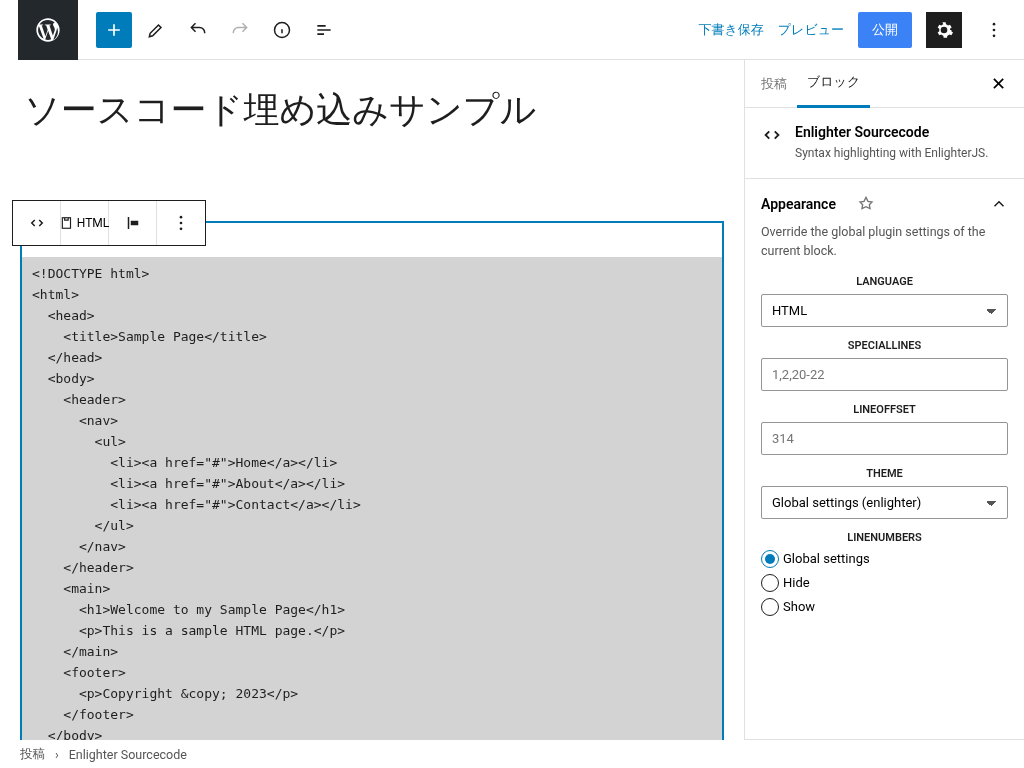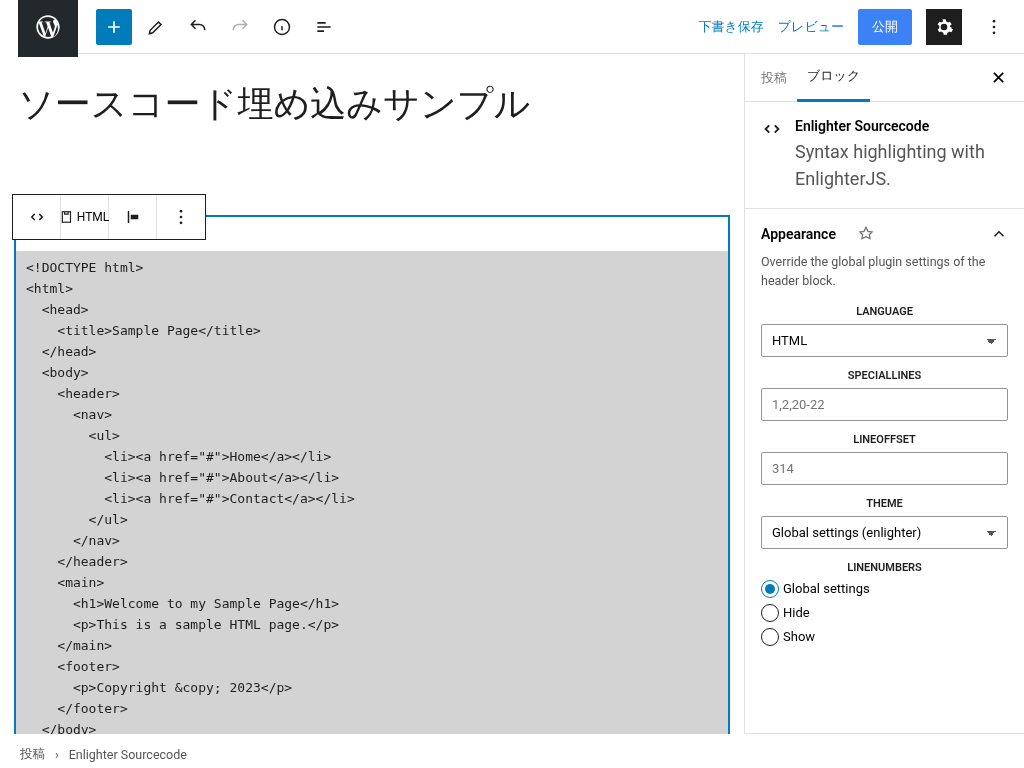--- a/index.html
+++ b/index.html
@@ -1,44 +1,44 @@
 <!DOCTYPE html>
 <html><head>
 <meta charset="utf-8">
 <style>
 * { margin:0; padding:0; box-sizing:border-box; font-family:-apple-system,BlinkMacSystemFont,"Segoe UI",Roboto,sans-serif; }
 body { width:1024px; height:768px; overflow:hidden; background:#fff; position:relative; }
-.topbar { height:54px; display:flex; align-items:center; border-bottom:1px solid #e0e0e0;margin-left:18px; }
+.topbar { height:60px; display:flex; align-items:center; border-bottom:1px solid #e0e0e0;margin-left:18px; }
 .wp-logo { width:60px; height:60px; background:#23282d; display:flex; align-items:center; justify-content:center; }
 .wp-logo svg { width:28px; height:28px; fill:#fff; }
 .tb-left { display:flex; align-items:center; gap:6px; padding-left:18px; }
 .ib { width:36px; height:36px; display:flex; align-items:center; justify-content:center; cursor:pointer; border-radius:2px; }
 .add { background:#007cba; color:#fff; }
 .tb-right { margin-left:auto; display:flex; align-items:center; gap:14px; padding-right:12px; }
 .lnk { color:#007cba; font-size:13px; cursor:pointer; }
 .pub { background:#3b82f6; color:#fff; padding:9px 14px; font-size:13px; cursor:pointer; border-radius:2px; }
 .gear { width:36px; height:36px; background:#1e1e1e; color:#fff; display:flex; align-items:center; justify-content:center; cursor:pointer; }
 .main { display:flex; height:680px; }
-.editor { flex:1; position:relative; padding:10px 14px; overflow:hidden; }
+.editor { flex:1; position:relative; padding:10px 20px; overflow:hidden; }
 .title { font-size:36px; font-weight:400; margin:16px 0 10px 4px; color:#1e1e1e; }
 .floatbar { position:absolute; top:140px; left:12px; display:flex; background:#fff; border:1px solid #1e1e1e; z-index:10; }
 .fb { width:48px; height:44px; display:flex; align-items:center; justify-content:center; border-right:1px solid #e0e0e0; cursor:pointer; font-size:12px; gap:3px; }
 .fb:last-child { border-right:none; }
 .codeblk { border:2px solid #007cba; margin-top:86px; }
 .codehdr { padding:9px 12px; font-weight:700; font-size:14px; }
 .codebody { background:#d3d3d3; padding:6px 10px; font-family:Menlo,Consolas,monospace; font-size:13px; line-height:21px; white-space:pre; color:#1e1e1e; }
 .sidebar { width:280px; border-left:1px solid #e0e0e0; display:flex; flex-direction:column; }
 .tabs { display:flex; border-bottom:1px solid #e0e0e0; height:48px; align-items:center; padding:0 6px; }
 .tab { padding:14px 10px; font-size:13px; color:#757575; cursor:pointer; }
 .tab.act { color:#1e1e1e; border-bottom:3px solid #007cba; font-weight:500; }
 .tabs .close { margin-left:auto; padding:8px 12px; cursor:pointer; font-size:18px; }
 .blkinfo { padding:16px; border-bottom:1px solid #e0e0e0; }
 .blkinfo .row1 { display:flex; gap:12px; align-items:flex-start; }
 .blkinfo .nm { font-weight:600; font-size:14px; margin-bottom:4px; }
-.blkinfo .ds { font-size:18px; color:#555; line-height:1.5; }
+.blkinfo .ds { font-size:12px; color:#555; line-height:1.5; }
 .panel { padding:16px; border-bottom:1px solid #e0e0e0; overflow:auto; flex:1; }
 .phdr { display:flex; align-items:center; justify-content:space-between; font-weight:600; font-size:14px; margin-bottom:10px; }
 .pdesc { font-size:12.5px; color:#555; line-height:1.5; margin-bottom:14px; }
 .flabel { font-size:11px; text-transform:uppercase; font-weight:600; color:#1e1e1e; margin-bottom:6px; margin-top:12px;text-align:center; }
 .sel, .inp { width:100%; border:1px solid #949494; padding:8px 10px; font-size:13px; border-radius:2px; background:#fff; }
 .sel { appearance:none; background-image:linear-gradient(45deg,transparent 50%,#555 50%),linear-gradient(135deg,#555 50%,transparent 50%); background-position:calc(100% - 16px) 14px,calc(100% - 11px) 14px; background-size:5px 5px; background-repeat:no-repeat; }
 .radio { display:flex; align-items:center; gap:4px; font-size:13px; margin:6px 0; cursor:pointer; }
 .rdot { width:18px; height:18px; border:1.5px solid #1e1e1e; border-radius:50%; display:inline-flex; align-items:center; justify-content:center; }
 .rdot.on { border-color:#007cba; }
 .rdot.on::after { content:""; width:10px; height:10px; background:#007cba; border-radius:50%; }
@@ -186,21 +186,21 @@
         <span style="display:flex;align-items:center;gap:22px">
             <span>Appearance</span>
             <svg width="16" height="16" viewBox="0 0 24 24" fill="none" stroke="#757575" stroke-width="2">
               <path d="M12 2l3 6 6 1-4 4 1 6-6-3-6 3 1-6-4-4 6-1z"></path>
             </svg>
           </span>
         <svg width="18" height="18" viewBox="0 0 24 24" fill="none" stroke="#1e1e1e" stroke-width="2">
             <path d="M6 15l6-6 6 6"></path>
           </svg>
       </div>
-      <div class="pdesc">Override the global plugin settings of the header block.</div>
+      <div class="pdesc">Override the global plugin settings of the current block.</div>
 
       <div class="flabel">LANGUAGE</div>
       <select class="sel"><option>HTML</option></select>
 
       <div class="flabel">SPECIALLINES</div>
       <input class="inp" placeholder="1,2,20-22" style="">
 
       <div class="flabel">LINEOFFSET</div>
       <input class="inp" placeholder="314" style="">
 

